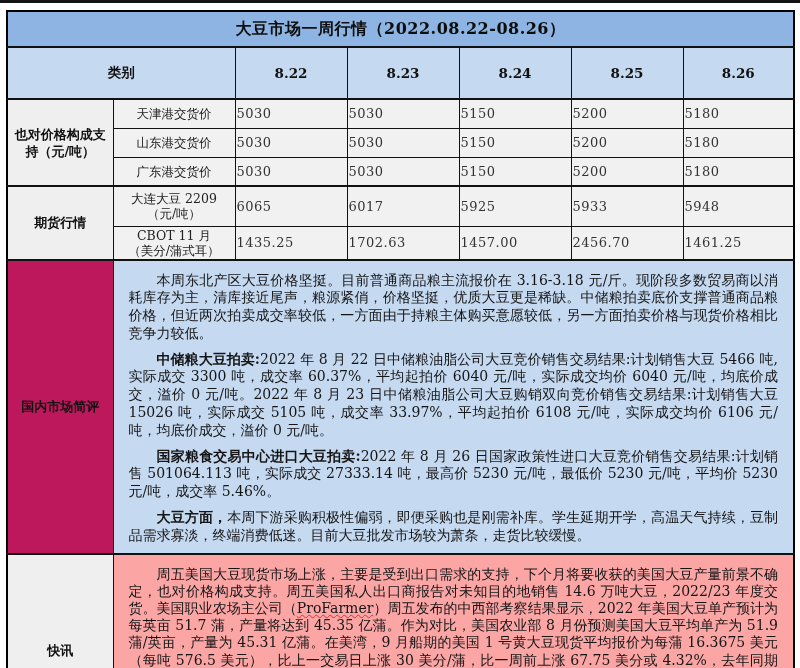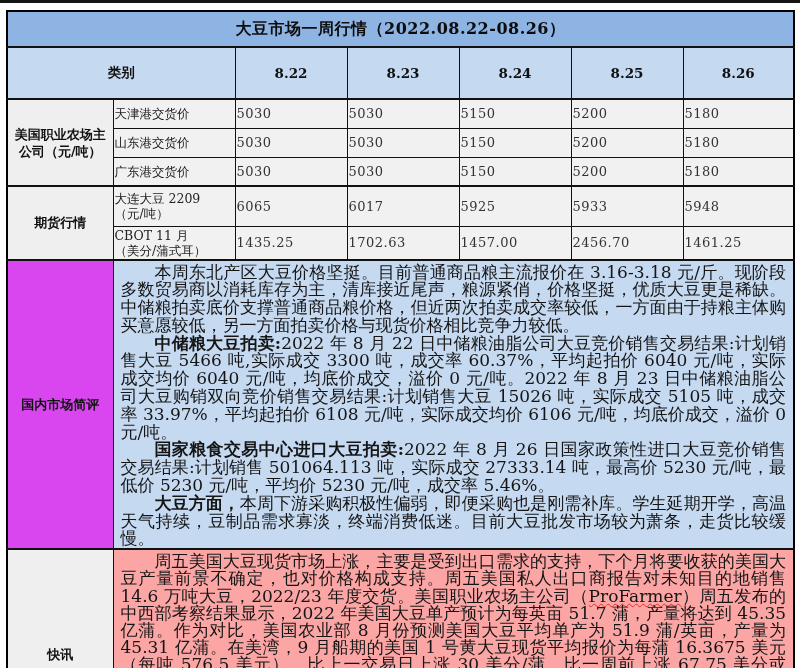--- a/index.html
+++ b/index.html
@@ -5,26 +5,26 @@
   html,body{margin:0;padding:0;background:#ffffff;width:800px;height:668px;overflow:hidden;
     font-family:"DejaVu Serif","Liberation Serif",serif;}
   .top-strip{position:absolute;left:0;top:0;width:800px;height:3px;background:#141414;}
   .report{position:absolute;left:6px;top:10px;width:787px;border-collapse:collapse;table-layout:fixed;}
   .report td{border:1px solid #111;overflow:hidden;box-sizing:border-box;}
   .report{border:2px solid #000;}
   td.thick-b{border-bottom-width:2px;}
   .title-cell{background:#8db4e2;height:36px;text-align:center;font-size:16px;font-weight:bold;color:#0d0d0d;letter-spacing:.5px;}
   .hdr-cell{background:#c5d9f1;height:52px;text-align:center;font-size:13.5px;font-weight:bold;color:#111;}
   .lbl-cell{background:#efefef;text-align:center;font-size:13px;font-weight:bold;color:#111;line-height:17px;padding:0 4px;}
-  .sub-cell{background:#f1f1f1;font-size:12.5px;color:#222;height:29px;line-height:15px;}
+  .sub-cell{background:#f1f1f1;text-align:center;font-size:12.5px;color:#222;height:29px;line-height:15px;}
   .num-cell{background:#f1f1f1;font-size:13px;color:#333;letter-spacing:.5px;}
-  .blue-lbl{background:#d946ef;}
+  .blue-lbl{background:#be185d;}
   .body-cell{background:#c5d9f1;vertical-align:top;padding:3px 7px 0 7px;}
   .body-cell.gray{background:#fca5a5;}
-  .para{margin:0;text-indent:2em;font-size:17px;line-height:17.8px;color:#151515;text-align:justify;}
+  .para{margin:8px;text-indent:2em;font-size:14px;line-height:17.8px;color:#151515;text-align:justify;}
   .news .para{line-height:17.2px;}
   .para b{font-weight:bold;}
   .profarmer{text-decoration:underline;text-decoration-style:wavy;text-decoration-color:#e03030;text-decoration-thickness:1px;}
   .remark-cell{background:#e5e5e5;height:25px;font-size:13px;vertical-align:middle;padding-left:34px;}
   .remark-cell .prefix{color:#111;}
   .remark-cell .sources{color:#963634;}
   .remark-lbl{background:#f97316;font-style:italic;}
 </style>
 </head>
 <body>
@@ -50,21 +50,21 @@
   <tr>
     <td class="hdr-cell thick-b" colspan="2">类别</td>
     <td class="hdr-cell thick-b">8.22</td>
     <td class="hdr-cell thick-b">8.23</td>
     <td class="hdr-cell thick-b">8.24</td>
     <td class="hdr-cell thick-b">8.25</td>
     <td class="hdr-cell thick-b">8.26</td>
   </tr>
 
   <tr>
-    <td class="lbl-cell thick-b" rowspan="3">美国职业农场主公司（元/吨）</td>
+    <td class="lbl-cell thick-b" rowspan="3">也对价格构成支持（元/吨）</td>
     <td class="sub-cell">天津港交货价</td>
     <td class="num-cell">5030</td>
     <td class="num-cell">5030</td>
     <td class="num-cell">5150</td>
     <td class="num-cell">5200</td>
     <td class="num-cell">5180</td>
   </tr>
   <tr>
     <td class="sub-cell">山东港交货价</td>
     <td class="num-cell">5030</td>

